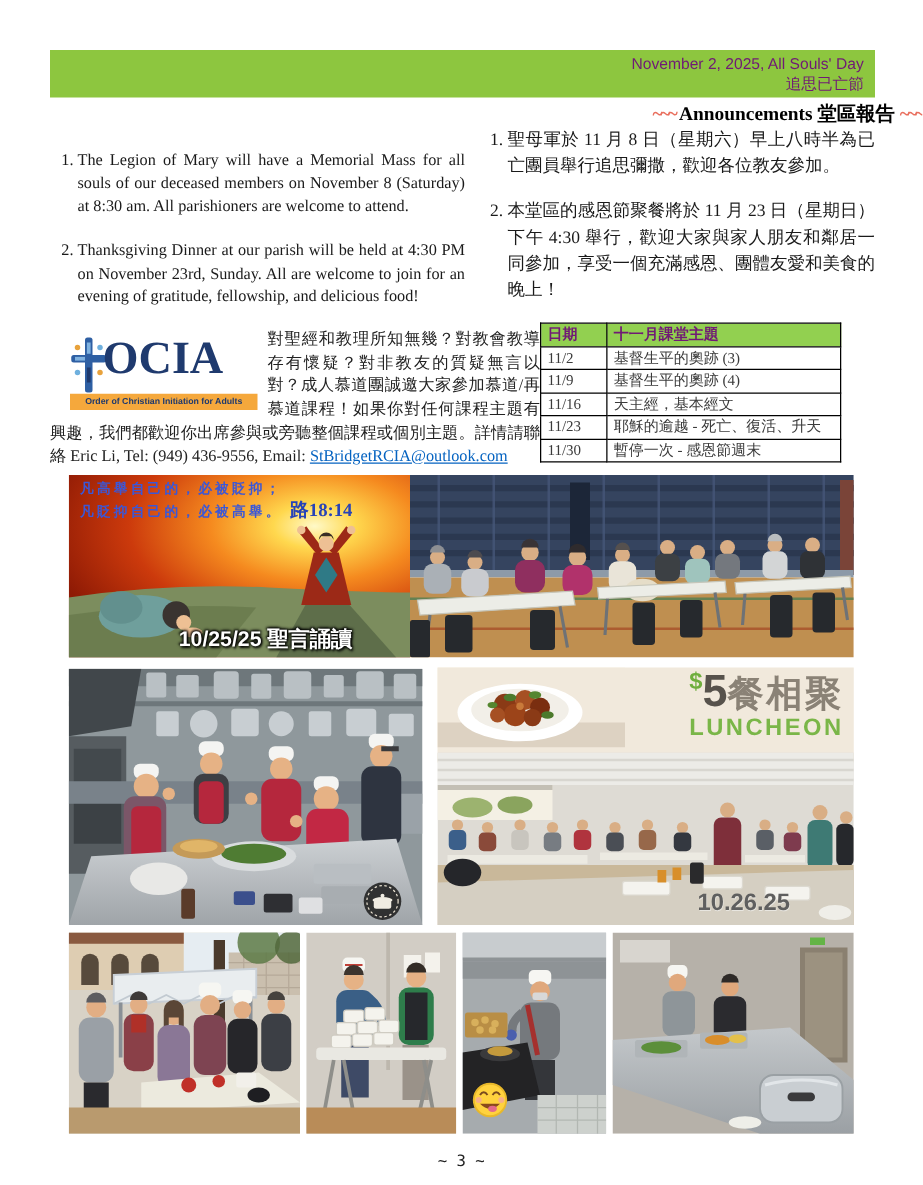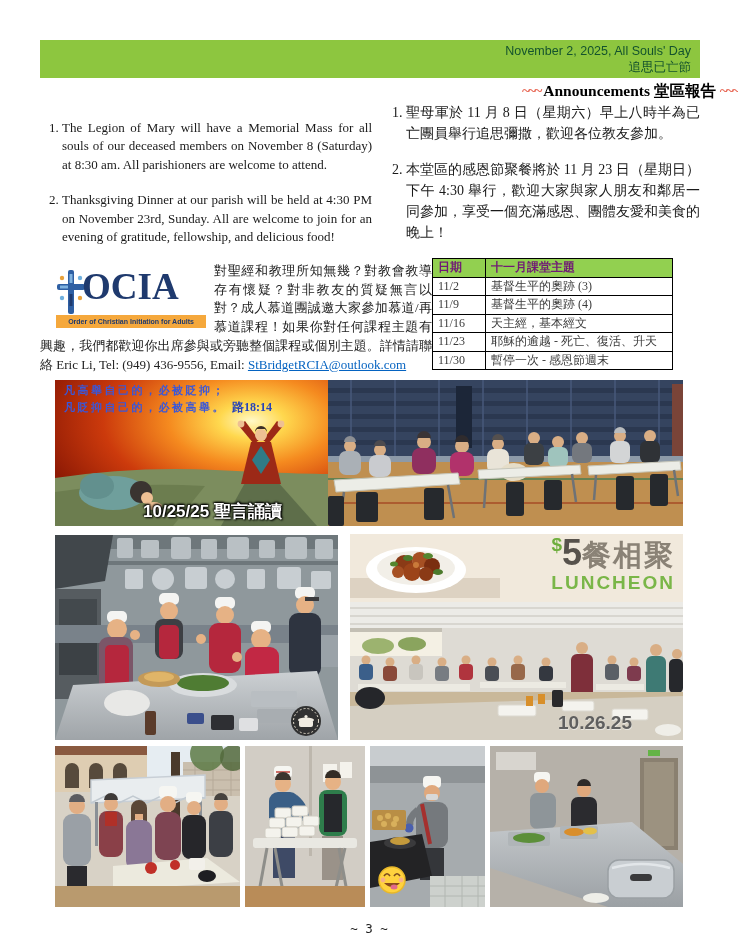--- a/index.html
+++ b/index.html
@@ -4,21 +4,21 @@
 <style>
   html,body { margin:0; padding:0; background:#ffffff; }
   .page {
     position:relative; width:738px; height:948px; background:#ffffff;
     font-family:"Liberation Serif", serif; color:#1a1a1a; overflow:hidden;
   }
 
   
   .header-bar {
     position:absolute; left:40px; top:40px; width:660px; height:38px;
-    background:#8dc63f; color:#14532d; text-align:right;
+    background:#8dc63f; color:#701a75; text-align:right;
     font-family:"Liberation Sans", sans-serif; font-size:12.5px; line-height:16px;
     padding:3px 9px 0 0; box-sizing:border-box;
   }
 
   
   .section-title {
     position:absolute; left:0; top:81px; width:738px; text-align:right;
     font-size:15.5px; font-weight:bold; color:#000;
   }
   .tilde { color:#e9705f; font-weight:bold; letter-spacing:-2px; }
@@ -63,21 +63,21 @@
   
   .photo-row1 { position:absolute; left:55px; top:380px; width:628px; height:146px; display:flex; }
   .cartoon { position:relative; width:273px; height:146px; }
   .audience { position:relative; width:355px; height:146px; }
   svg.scene { display:block; width:100%; height:100%; }
 
   .verse-line { position:absolute; left:9px; color:#3a57d8; font-weight:bold;
     font-size:11px; letter-spacing:2.5px; white-space:nowrap; }
   .verse-1 { top:3px; }
   .verse-2 { top:19px; }
-  .verse-ref { font-size:12px; letter-spacing:0; color:#2743b8; margin-left:6px; }
+  .verse-ref { font-size:15px; letter-spacing:0; color:#2743b8; margin-left:6px; }
   .cartoon-caption {
     position:absolute; left:88px; bottom:3px; color:#ffffff; font-weight:bold;
     font-size:17px; font-family:"Liberation Sans", sans-serif; white-space:nowrap;
     text-shadow:1px 1px 2px #000, -1px -1px 2px #000, 1px -1px 2px #000;
   }
 
   .kitchen-photo { position:absolute; left:55px; top:535px; width:283px; height:205px; }
   .luncheon-banner { position:absolute; left:350px; top:534px; width:333px; height:76px; background:#f1e9dc; }
   .banner-art { position:absolute; left:0; top:0; width:150px; height:64px; }
   .banner-text { position:absolute; right:8px; top:1px; text-align:right; line-height:1; }

